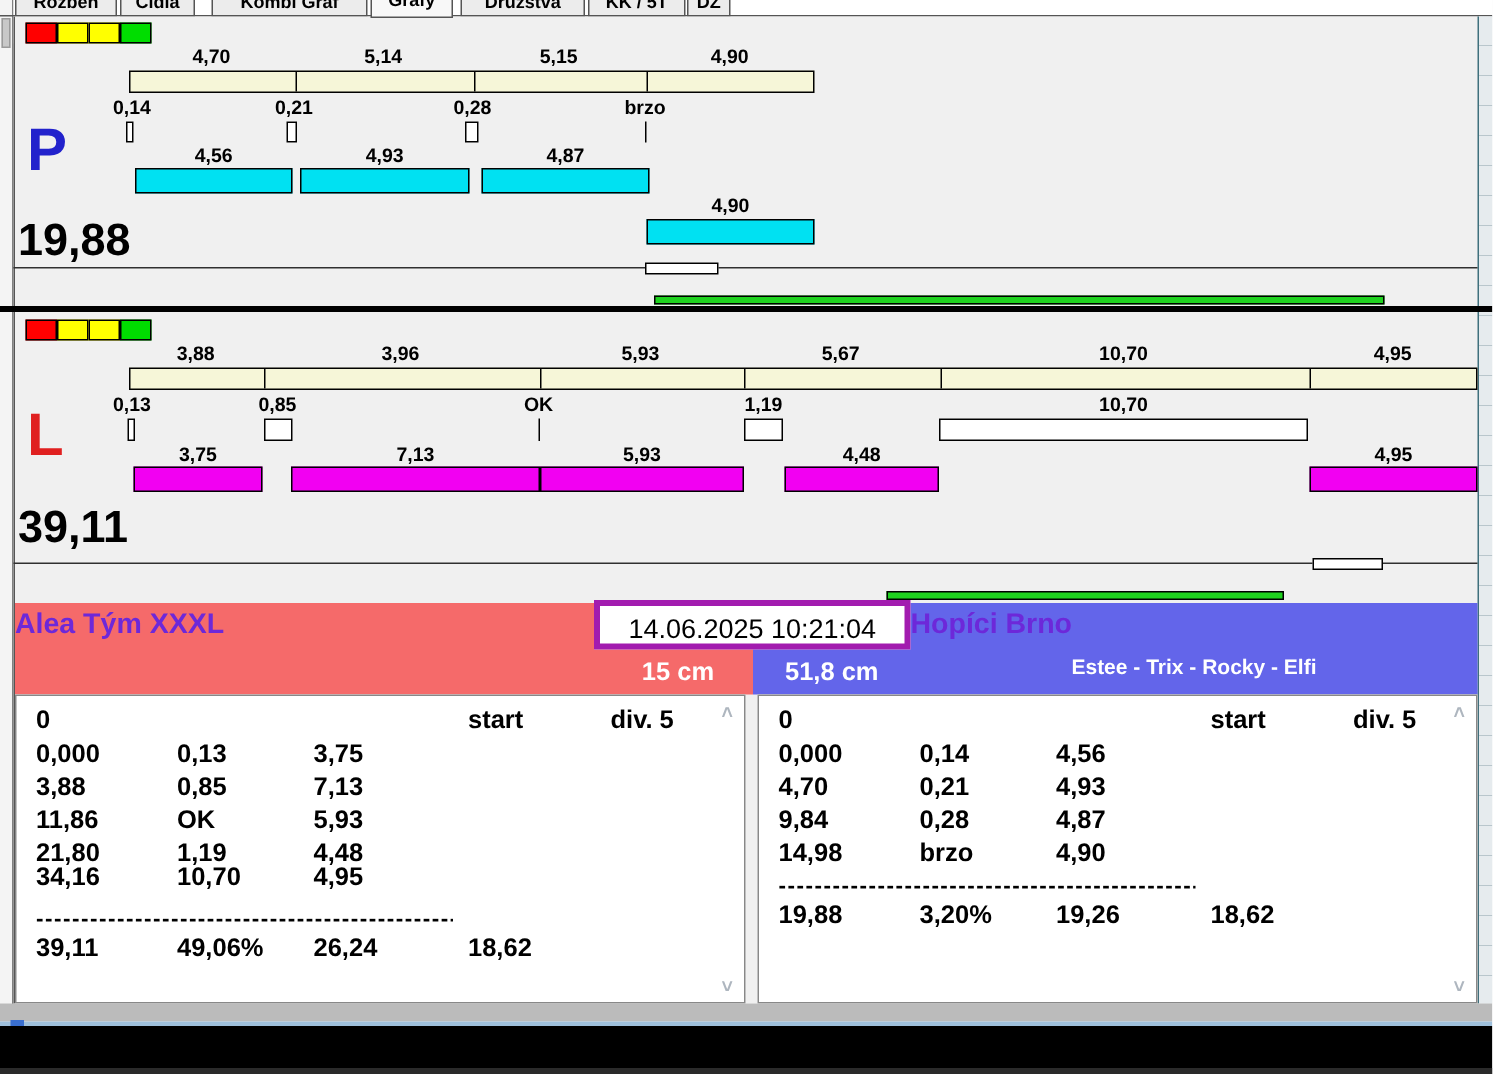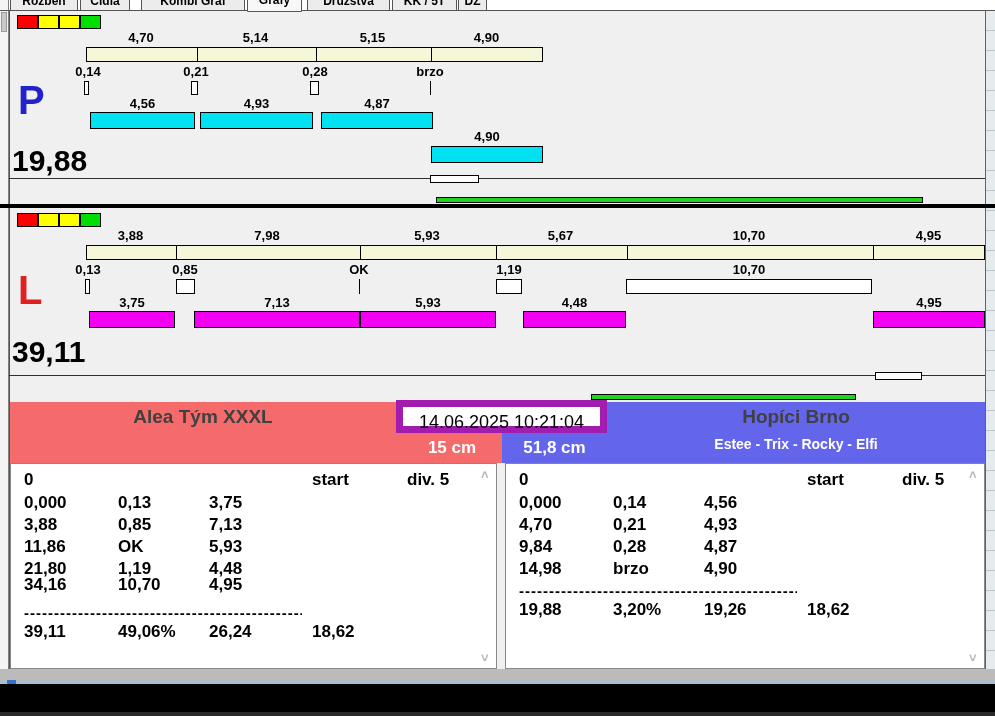--- a/index.html
+++ b/index.html
@@ -18,21 +18,21 @@
   .cream{position:absolute;height:15px;background:#f6f6d8;border:1px solid #000;}
   .vdiv{position:absolute;top:0;width:1px;height:100%;background:#000;}
   .tickbox{position:absolute;background:#ffffff;border:1px solid #000;}
   .tickline{position:absolute;width:1px;background:#000;}
   .runbar-p{position:absolute;height:17px;background:#00e1f2;border:1px solid #000;}
   .runbar-l{position:absolute;height:17px;background:#f200f2;border:1px solid #000;}
   .lane-letter{position:absolute;font-size:40px;font-weight:bold;line-height:40px;}
   .lane-total{position:absolute;font-size:30px;font-weight:bold;color:#000;line-height:30px;}
   .thinline{position:absolute;height:1px;background:#303030;}
   .greenbar{position:absolute;height:6px;background:#1fd31f;border:1px solid #000;}
-  .hdr-title{position:absolute;font-size:19px;font-weight:bold;color:#404040;text-align:center;}
+  .hdr-title{position:absolute;font-size:19px;font-weight:bold;color:#6d28d9;}
   .hdr-members{position:absolute;font-size:14px;font-weight:bold;color:#fff;text-align:center;}
   .hdr-height{position:absolute;font-size:17px;font-weight:bold;color:#fff;text-align:center;}
   .ttable{position:absolute;background:#fff;border:1px solid #888;font-size:17px;font-weight:bold;color:#000;}
   .trow{position:absolute;left:0;width:100%;height:20px;line-height:20px;}
   .tc{position:absolute;white-space:nowrap;}
   .c1{left:13px}.c2{left:107px}.c3{left:198px}.c4{left:301px}.c5{left:396px}
   .sep{position:absolute;left:13px;width:278px;overflow:hidden;white-space:nowrap;
        font-size:15px;font-weight:bold;letter-spacing:1px;}
   .scroll-ic{position:absolute;color:#aeb6bf;font-size:13px;font-weight:bold;line-height:14px;}
 </style>
@@ -106,21 +106,21 @@
   <div class="greenbar" style="left:436px;top:197px;width:487px;"></div>
 
   <div class="abs" style="left:0;top:204px;width:995px;height:4px;background:#000;"></div>
 
   <div class="sq" style="left:17px;top:213px;background:#ff0000;"></div>
   <div class="sq" style="left:38px;top:213px;background:#ffff00;"></div>
   <div class="sq" style="left:59px;top:213px;background:#ffff00;"></div>
   <div class="sq" style="left:80px;top:213px;background:#00dd00;"></div>
 
   <div class="seg-lbl" style="left:86px;top:229px;width:89px;">3,88</div>
-  <div class="seg-lbl" style="left:175px;top:229px;width:184px;">7,98</div>
+  <div class="seg-lbl" style="left:175px;top:229px;width:184px;">3,96</div>
   <div class="seg-lbl" style="left:359px;top:229px;width:136px;">5,93</div>
   <div class="seg-lbl" style="left:495px;top:229px;width:131px;">5,67</div>
   <div class="seg-lbl" style="left:626px;top:229px;width:246px;">10,70</div>
   <div class="seg-lbl" style="left:872px;top:229px;width:113px;">4,95</div>
 
   <div class="cream" style="left:86px;top:245px;width:899px;">
     <div class="vdiv" style="left:89px;"></div>
     <div class="vdiv" style="left:273px;"></div>
     <div class="vdiv" style="left:409px;"></div>
     <div class="vdiv" style="left:540px;"></div>
@@ -162,21 +162,21 @@
   <div class="abs" style="left:10px;top:402px;width:492px;height:61px;background:#f56a6a;"></div>
   <div class="abs" style="left:502px;top:402px;width:483px;height:61px;background:#6365ea;"></div>
 
   <div class="hdr-title" style="left:10px;top:406px;width:386px;">Alea Tým XXXL</div>
   <div class="hdr-height" style="left:402px;top:438px;width:100px;">15 cm</div>
 
   <div class="hdr-title" style="left:607px;top:406px;width:378px;">Hopíci Brno</div>
   <div class="hdr-members" style="left:607px;top:436px;width:378px;">Estee - Trix - Rocky - Elfi</div>
   <div class="hdr-height" style="left:502px;top:438px;width:105px;">51,8 cm</div>
 
-  <div class="abs" style="left:396px;top:400px;width:211px;height:33px;background:#fff;border:7px solid #a21caf;
+  <div class="abs" style="left:396px;top:400px;width:211px;height:33px;background:#fff;border:4px solid #a21caf;
               font-size:18px;color:#000;text-align:center;line-height:31px;white-space:nowrap;">
     <span>14.06.2025 10:21:04</span>
   </div>
 
   <div class="ttable" style="left:10px;top:463px;width:487px;height:206px;">
     <div class="trow" style="top:6px;">
       <span class="tc c1">0</span>
       <span class="tc c4">start</span>
       <span class="tc c5">div. 5</span>
     </div>

